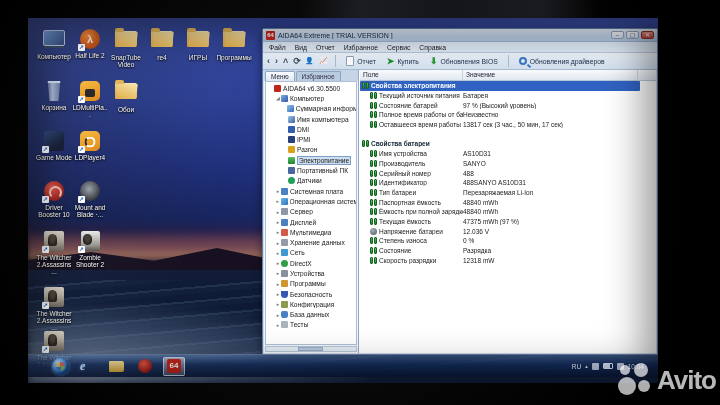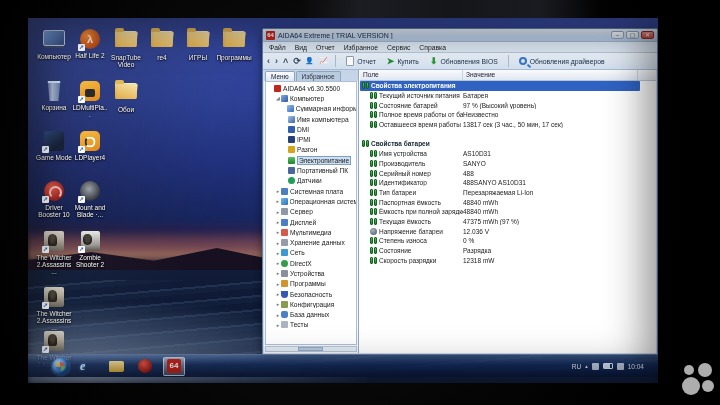--- a/index.html
+++ b/index.html
@@ -708,14 +708,15 @@
     <div class="screen-glare"></div>
   </div>
 
   <div class="avito">
     <div class="avlogo">
       <i class="c1"></i>
         <i class="c2"></i>
         <i class="c3"></i>
         <i class="c4"></i>
     </div>
+    <div class="avtext">Avito</div>
   </div>
 </div>
 
 </body></html>

